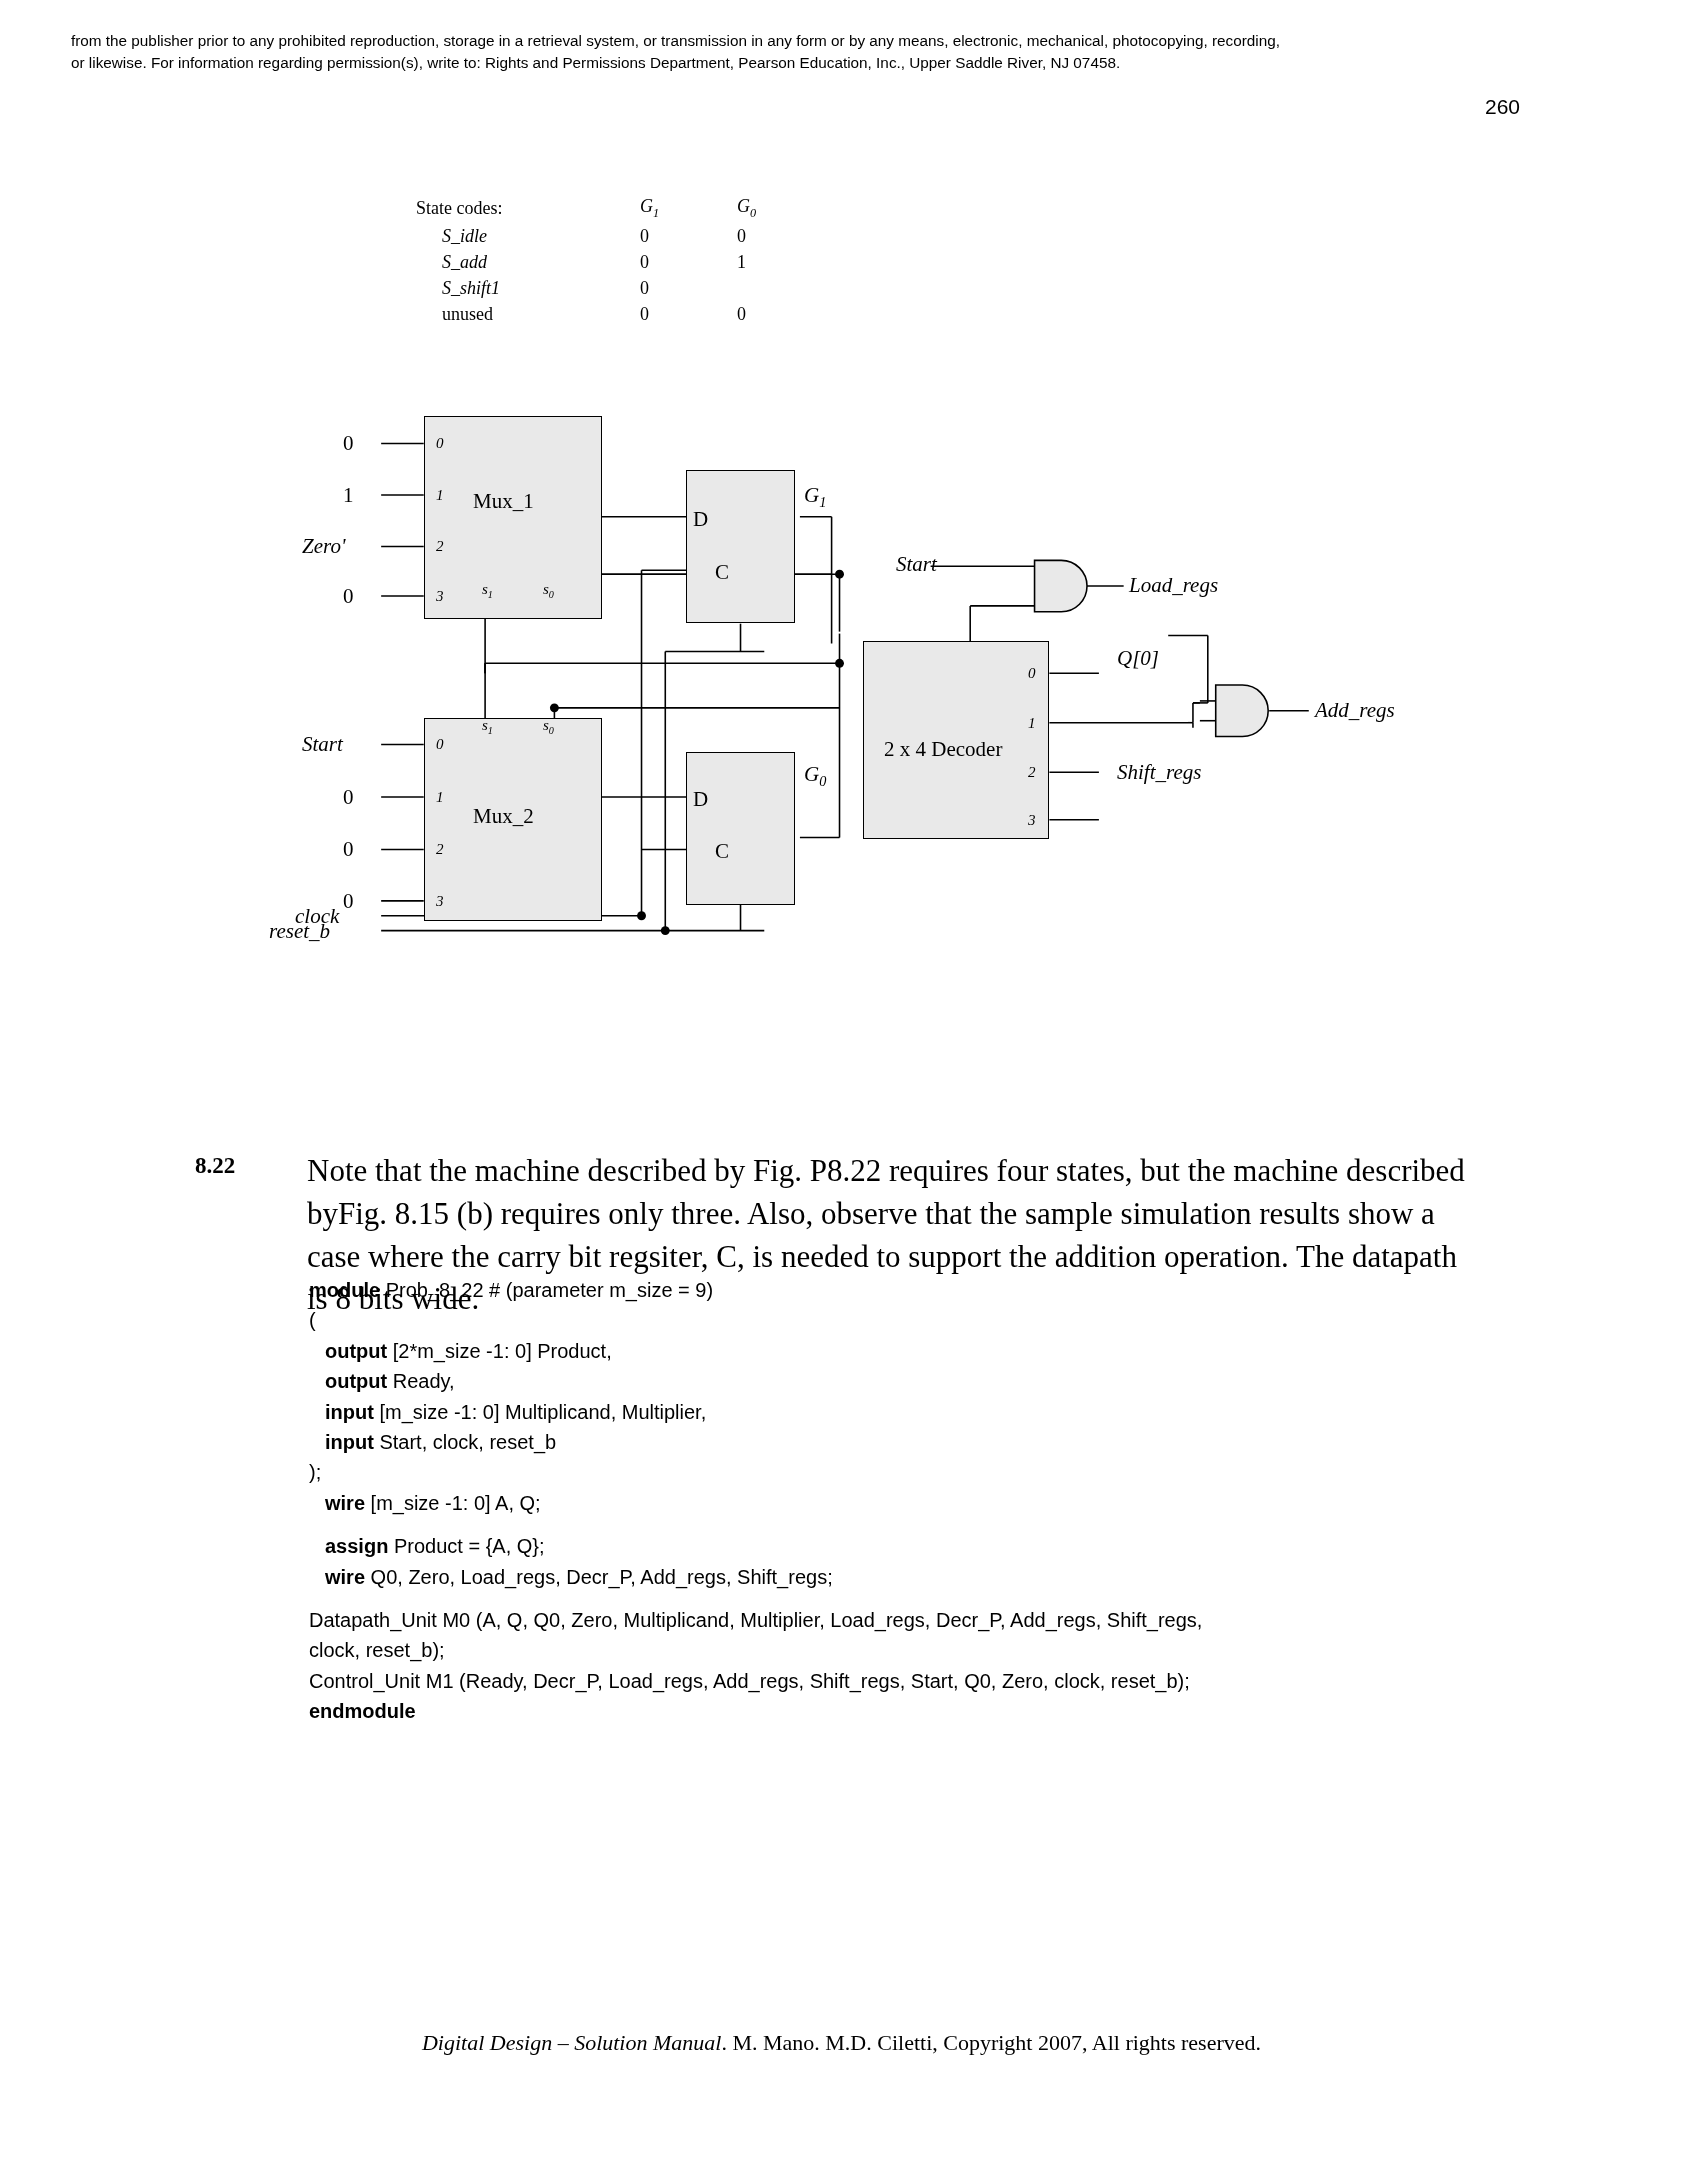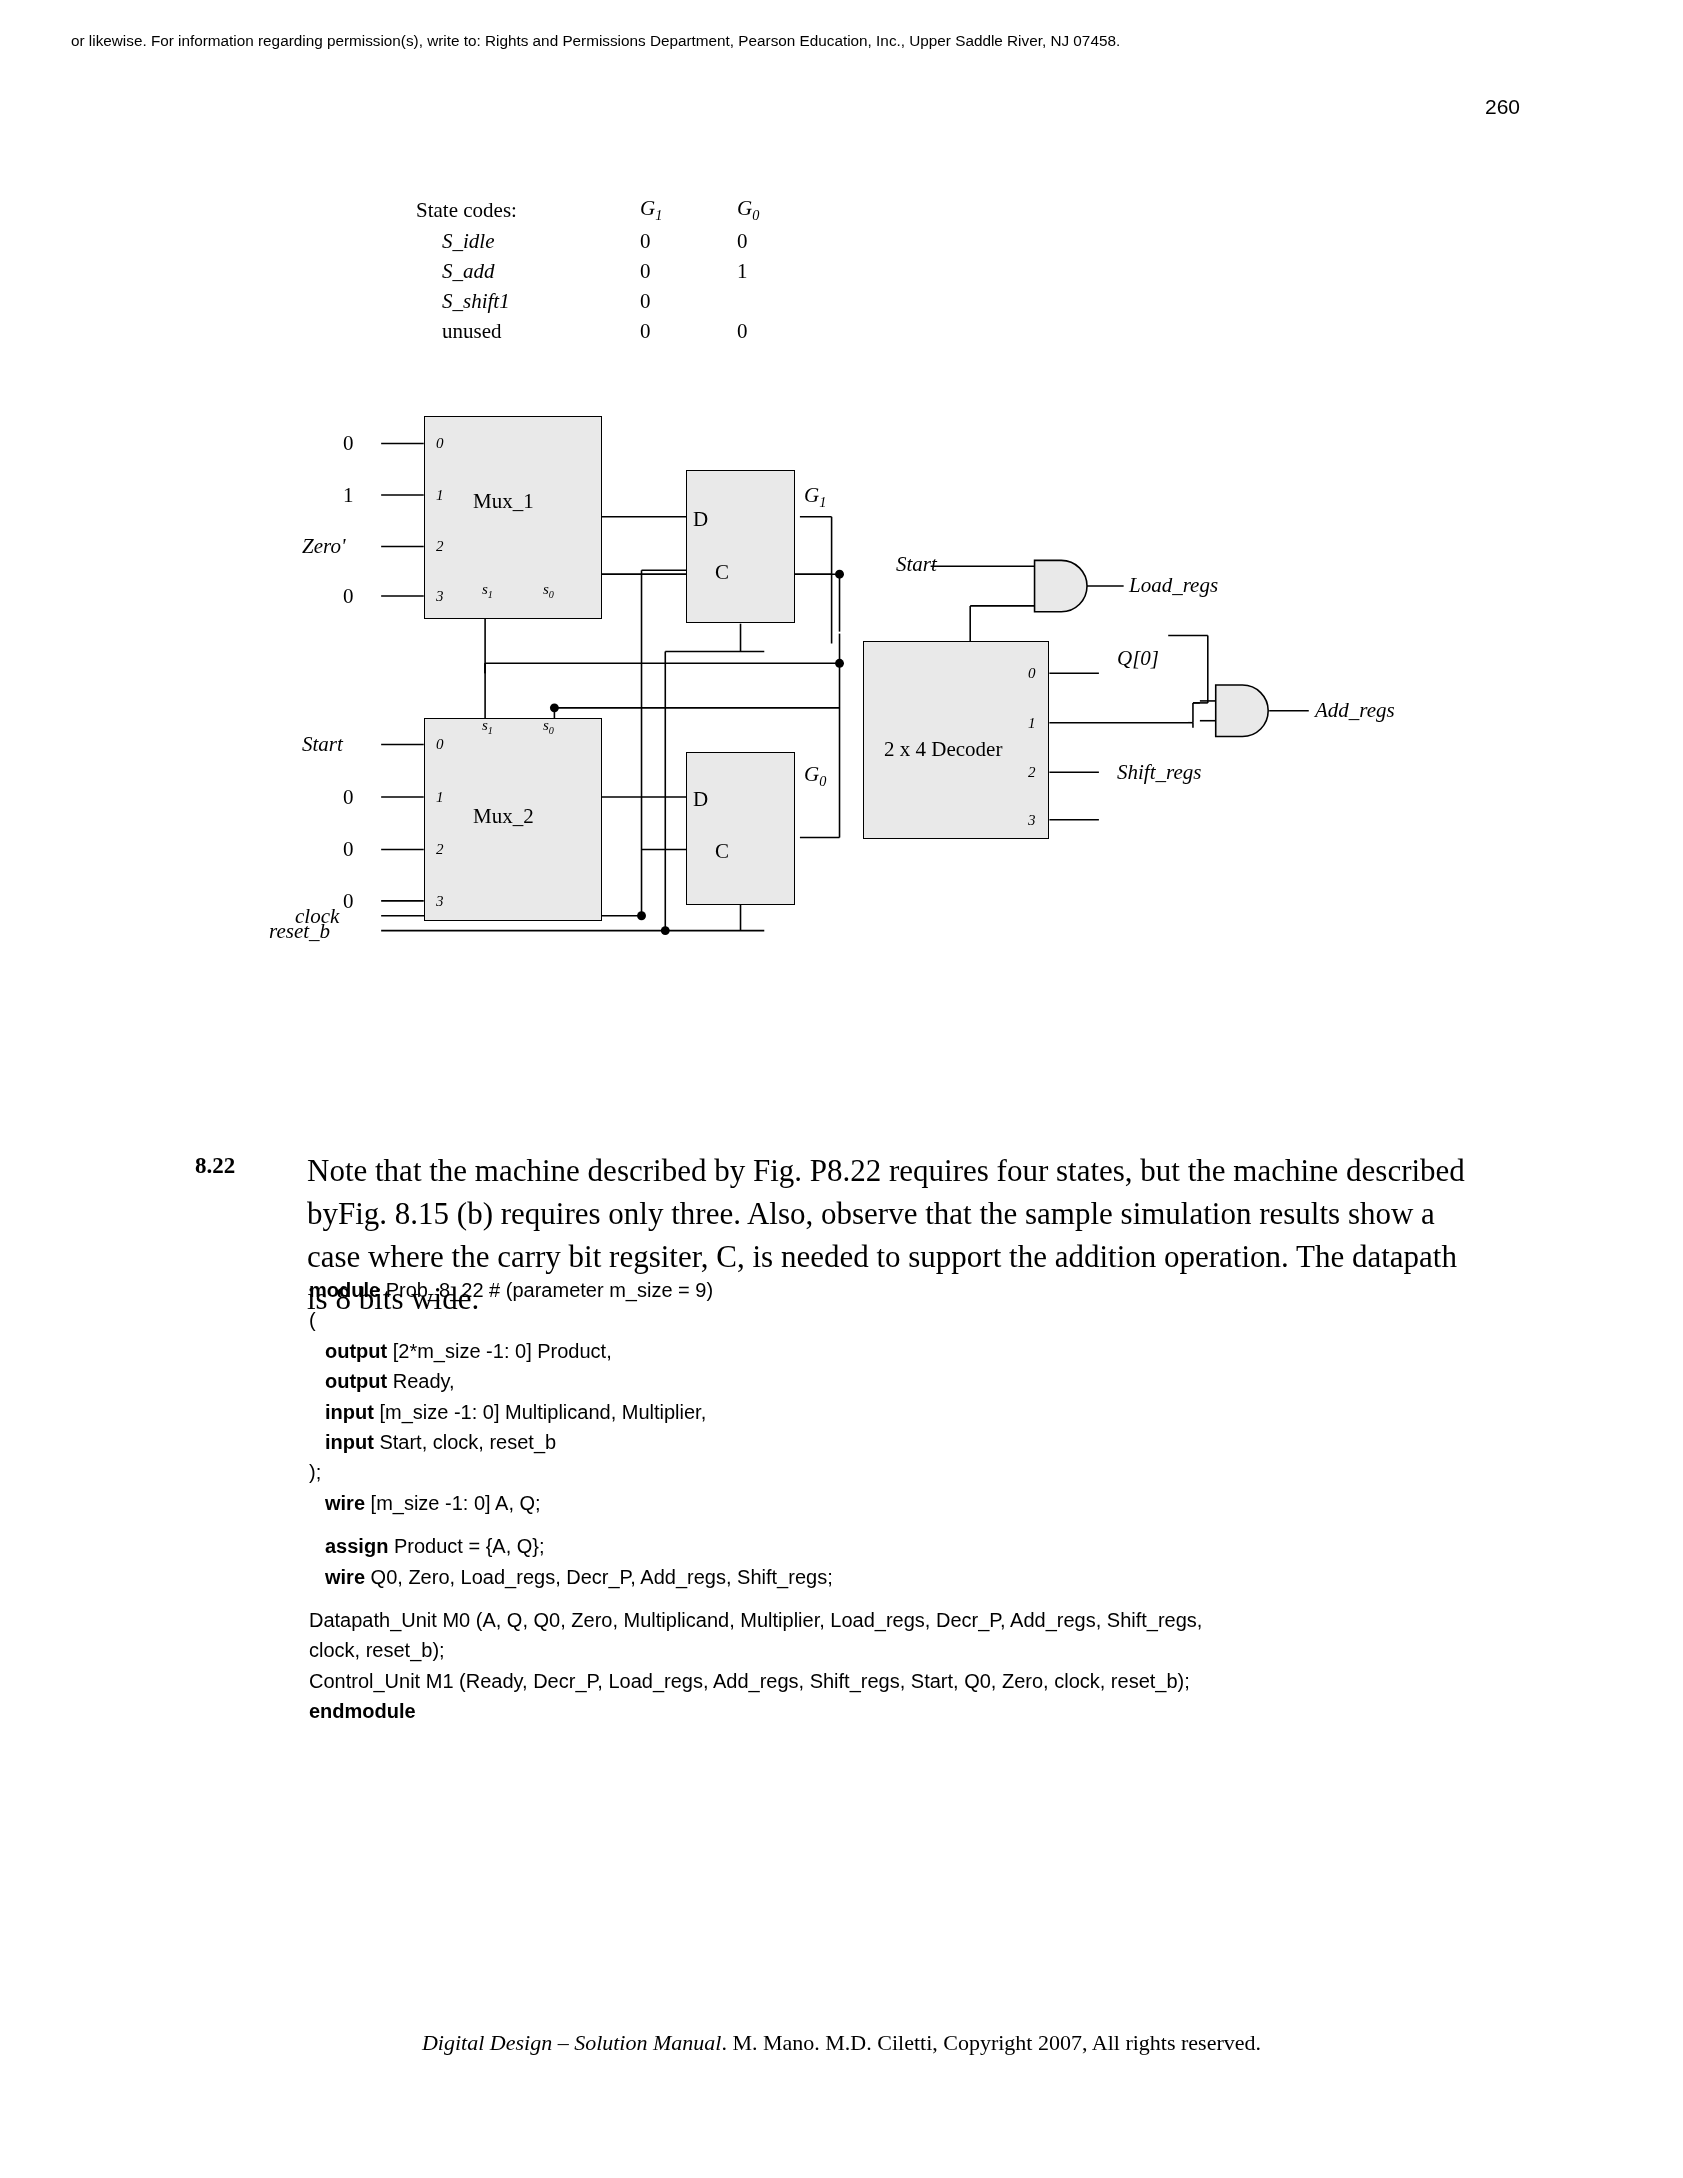--- a/index.html
+++ b/index.html
@@ -33,21 +33,21 @@
     font-size: 21px;
     font-family: "Liberation Sans", sans-serif;
   }
 
   
   .state-table {
     position: absolute;
     left: 416px;
     top: 196px;
     font-family: "Liberation Serif", serif;
-    font-size: 21px;
+    font-size: 18px;
   }
   .state-table table {
     border-collapse: collapse;
   }
   .state-table td {
     padding: 0 0 5px 0;
     white-space: nowrap;
   }
   .state-table td.c1 { width: 198px; }
   .state-table td.c2 { width: 97px; text-align: left; }
@@ -136,20 +136,21 @@
     text-align: center;
     font-family: "Liberation Serif", serif;
     font-size: 22px;
   }
   .footer .ital { font-style: italic; }
 </style>
 </head>
 <body>
 
 <div class="copyright">
+  <div>from the publisher prior to any prohibited reproduction, storage in a retrieval system,  or transmission in any form or by any means, electronic, mechanical, photocopying, recording,</div>
   <div>or  likewise.  For information regarding permission(s), write to:  Rights and Permissions Department, Pearson Education, Inc., Upper Saddle River, NJ 07458.</div>
 </div>
 <div class="page-number">260</div>
 
 <div class="state-table">
   <table>
     <tbody>
         <tr>
       <td class="c1"><span>State codes:</span></td>
       <td class="c2"><span class="hdr-g"><span>G</span><sub>1</sub></span></td>

